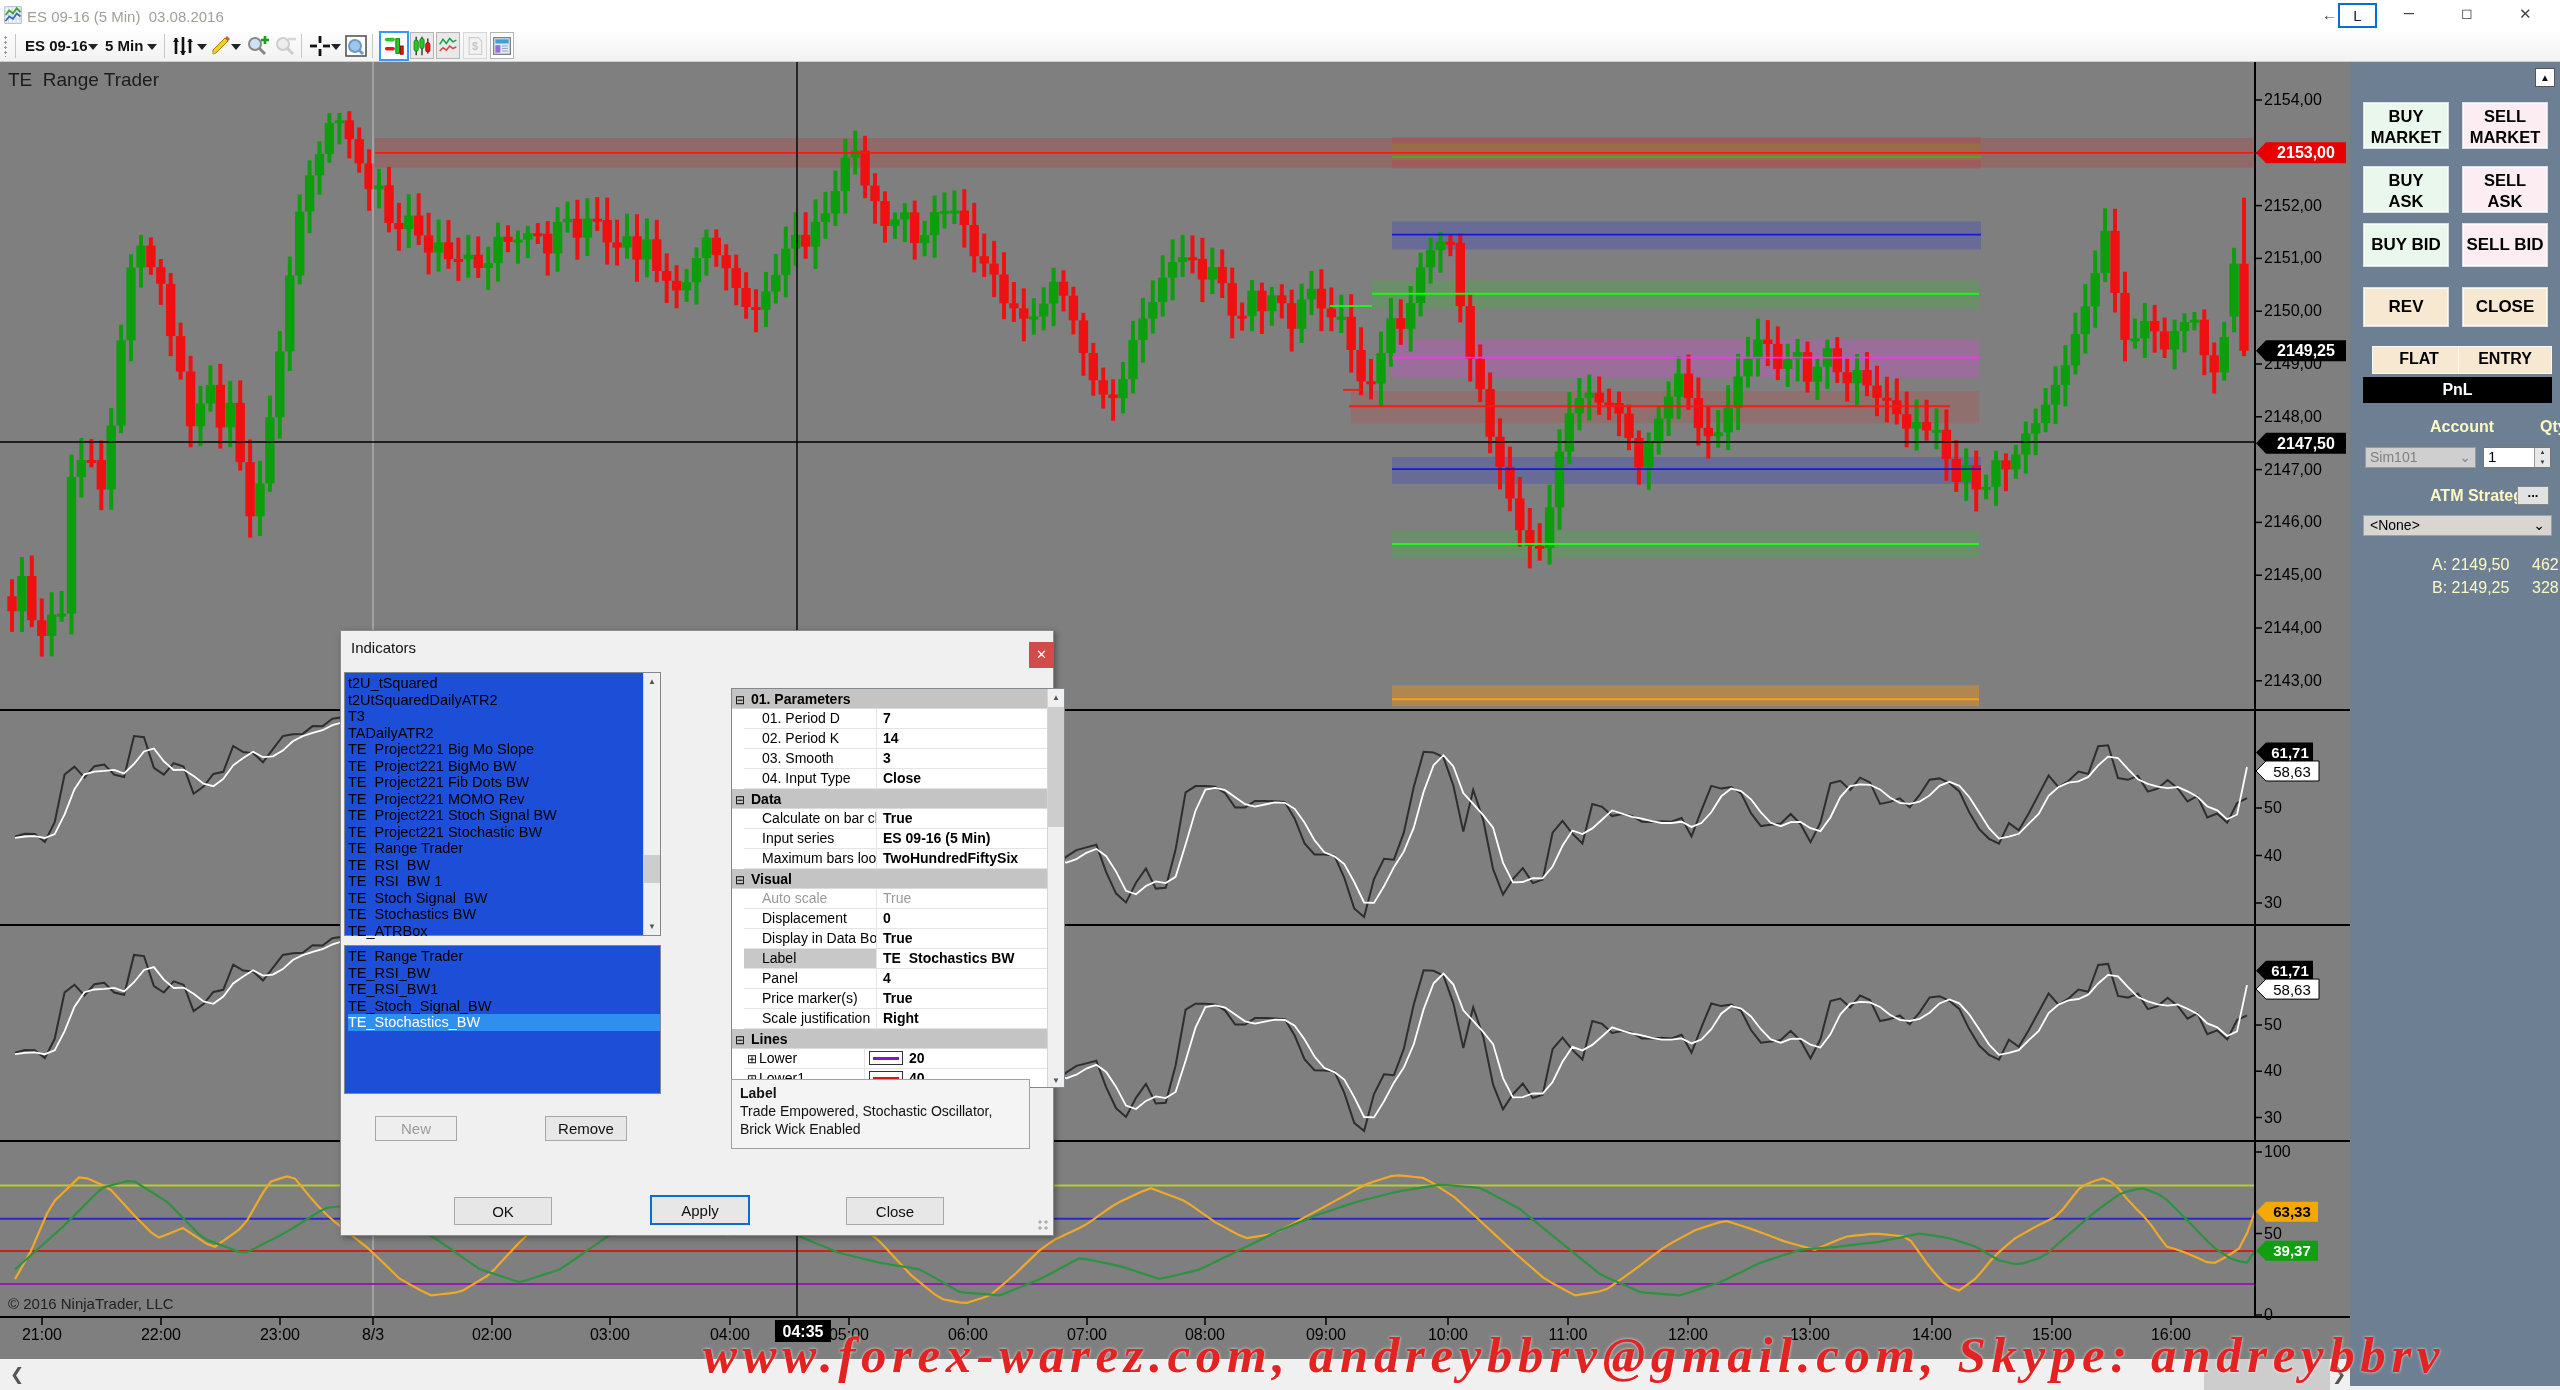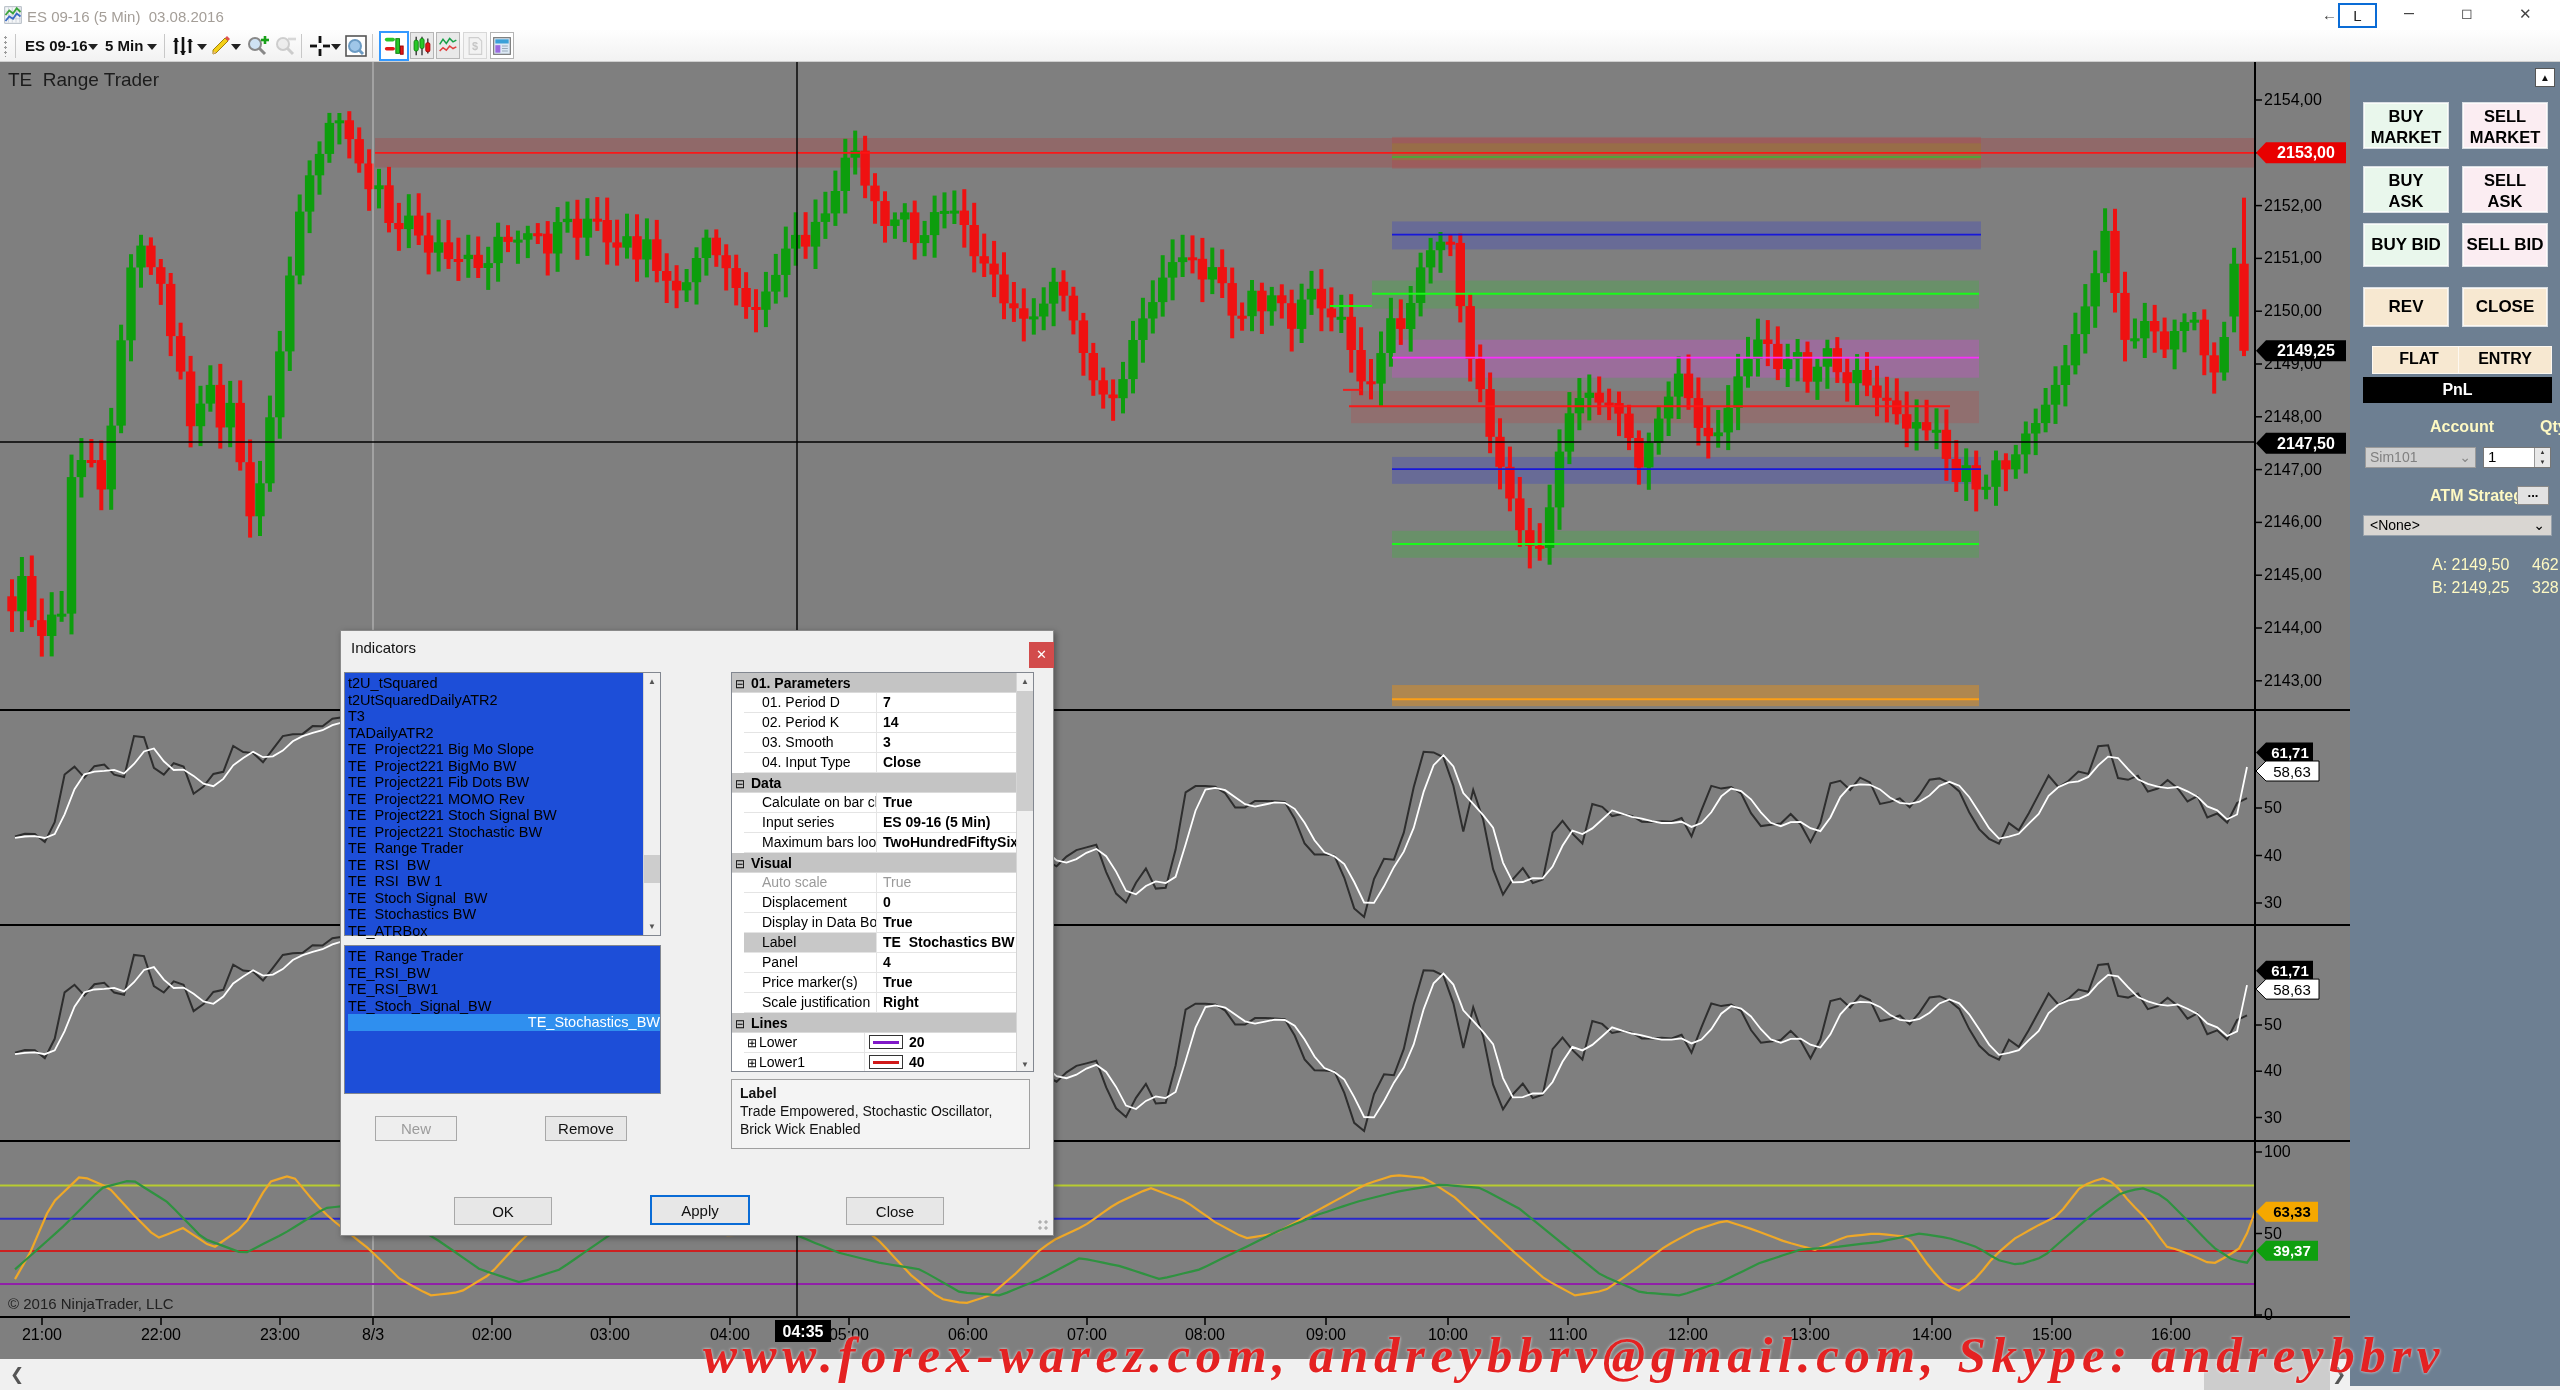--- a/index.html
+++ b/index.html
@@ -36,27 +36,27 @@
 #qtybox { position:absolute; left:133px; top:385px; width:68px; height:21px; background:#fff; border:1px solid #777; font-size:15px; padding:0 4px; }
 #spin { position:absolute; right:0; top:0; width:16px; height:19px; border-left:1px solid #999; font-size:6px; text-align:center; color:#333; background:#e8e8e8; }
 #spin div { height:9.5px; line-height:9px; }
 #dots { position:absolute; left:167px; top:424px; width:32px; height:19px; background:#e2e2e2; border:1px solid #888; text-align:center; line-height:12px; font-weight:bold; font-size:13px; }
 #nonebox { position:absolute; left:13px; top:453px; width:189px; height:21px; background:#d9d6d2; border:1px solid #98a2ac; font-size:14px; padding:1px 6px; color:#000; }
 #dlg { position:absolute; left:340px; top:630px; width:714px; height:606px; background:#f0f0f0; border:1px solid #8a8a8a; box-shadow:2px 2px 6px rgba(0,0,0,.35); }
 #dlgtitle { position:absolute; left:10px; top:8px; font-size:15px; color:#111; }
 #dlgx { position:absolute; left:688px; top:11px; width:25px; height:26px; background:#d24b4b; color:#fff; font-size:13px; text-align:center; line-height:26px; }
 .lb { position:absolute; background:#1d4ed8; border:1px solid #828790; }
 .lbitems { font-size:14.5px; line-height:16.5px; padding:2px 0 0 3px; color:#000; white-space:nowrap; overflow:hidden; }
-.lbitems .sel { background:#2f8fef; color:#fff; display:inline-block; width:100%;text-align:right; }
+.lbitems .sel { background:#2f8fef; color:#fff; display:inline-block; width:100%; }
 .sbv { position:absolute; right:0; top:0; width:17px; height:100%; background:#f0f0f0; border-left:1px solid #d5d5d5; }
 .sbbtn { position:absolute; left:0; width:16px; height:17px; font-size:8px; color:#555; text-align:center; line-height:17px; }
 .sbthumb { position:absolute; left:0; width:16px; background:#cdcdcd; }
 .btn { position:absolute; background:#e7e7e7; border:1px solid #a8a8a8; font-size:15px; color:#111; text-align:center; display:flex; align-items:center; justify-content:center; }
 .btn.dis { color:#9b9b9b; background:#eeeeee; }
-#pgrid { position:absolute; left:390px; top:41px; width:303px; height:400px; background:#fff; border:1px solid #828790; overflow:hidden; }
+#pgrid { position:absolute; left:390px; top:57px; width:334px; height:400px; background:#fff; border:1px solid #828790; overflow:hidden; }
 .ph { height:20px; background:#c4c4c4; font-size:14px; color:#000; line-height:20px; border-bottom:1px solid #dadada; }
 .ph b { margin-left:4px; }
 .pm { display:inline-block; width:12px; margin-left:3px; font-size:12px; }
 .pm2 { display:inline-block; width:12px; margin-left:3px; font-size:12px; }
 .pr { height:20px; font-size:14px; line-height:19px; border-bottom:1px solid #e4e4e4; white-space:nowrap; overflow:hidden;margin-left:12px; }
 .pl { display:inline-block; width:133px; padding-left:18px; border-right:1px solid #e4e4e4; overflow:hidden; vertical-align:top; }
 .pr .pl[style*="width:106px"] { padding-left:0; }
 .pv { font-weight:bold; padding-left:6px; }
 .sw { display:inline-block; width:34px; height:14px; border:1px solid #333; margin:2px 0 0 4px; vertical-align:top; position:relative; background:#fff; }
 .sw i { position:absolute; left:3px; right:3px; top:5px; height:3px; }

